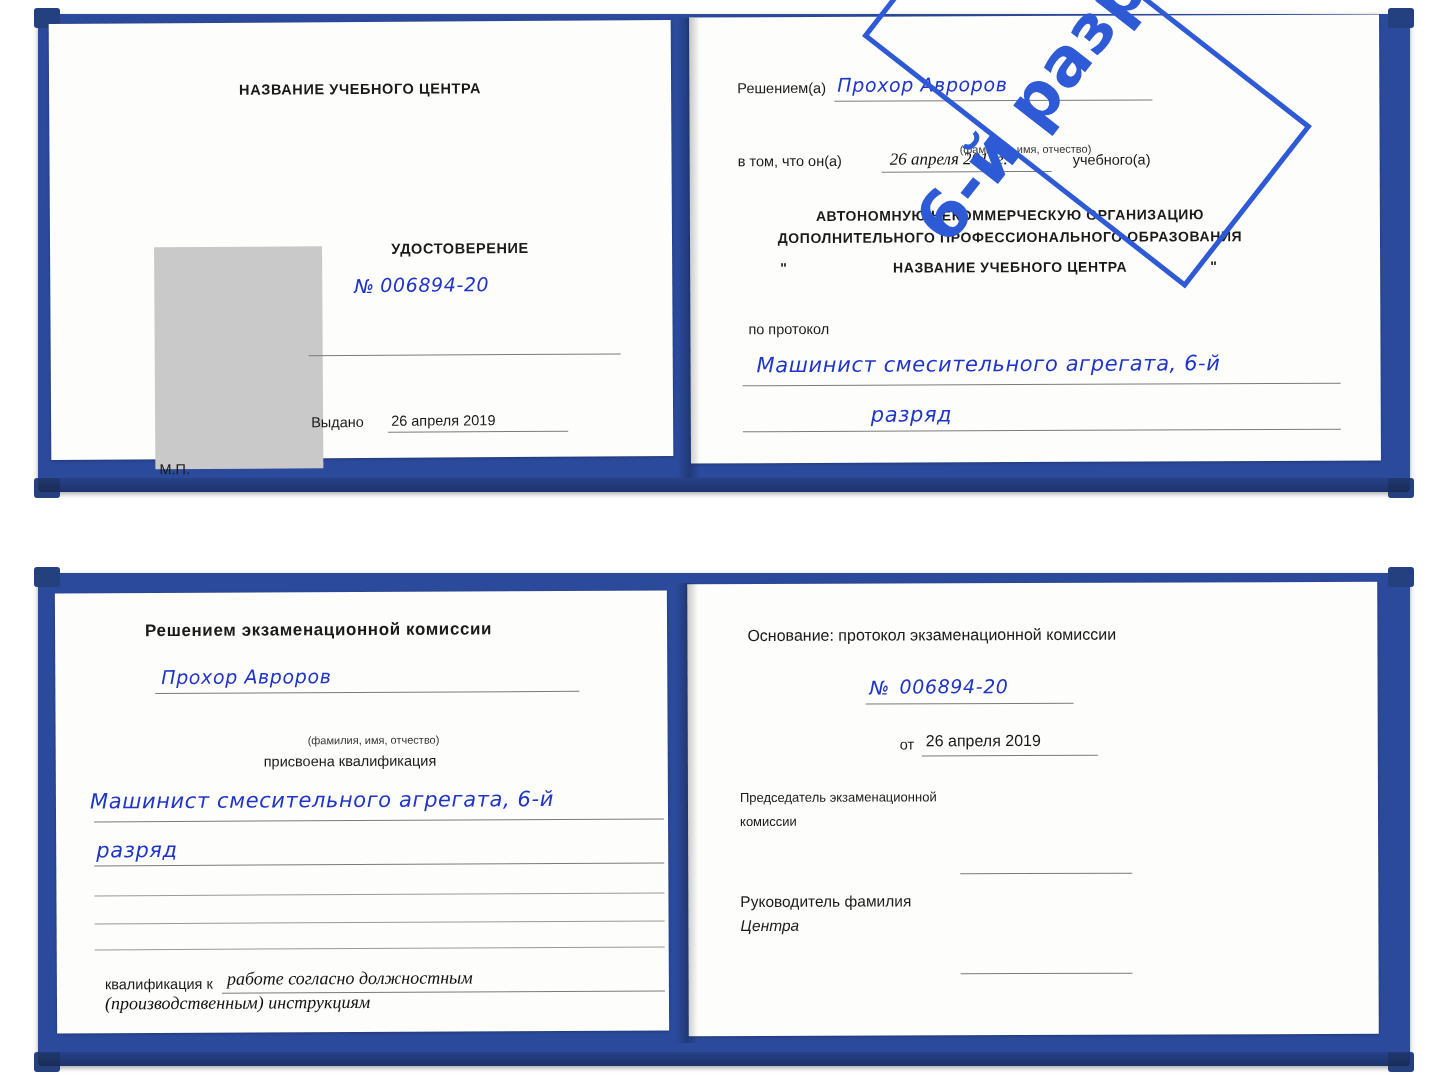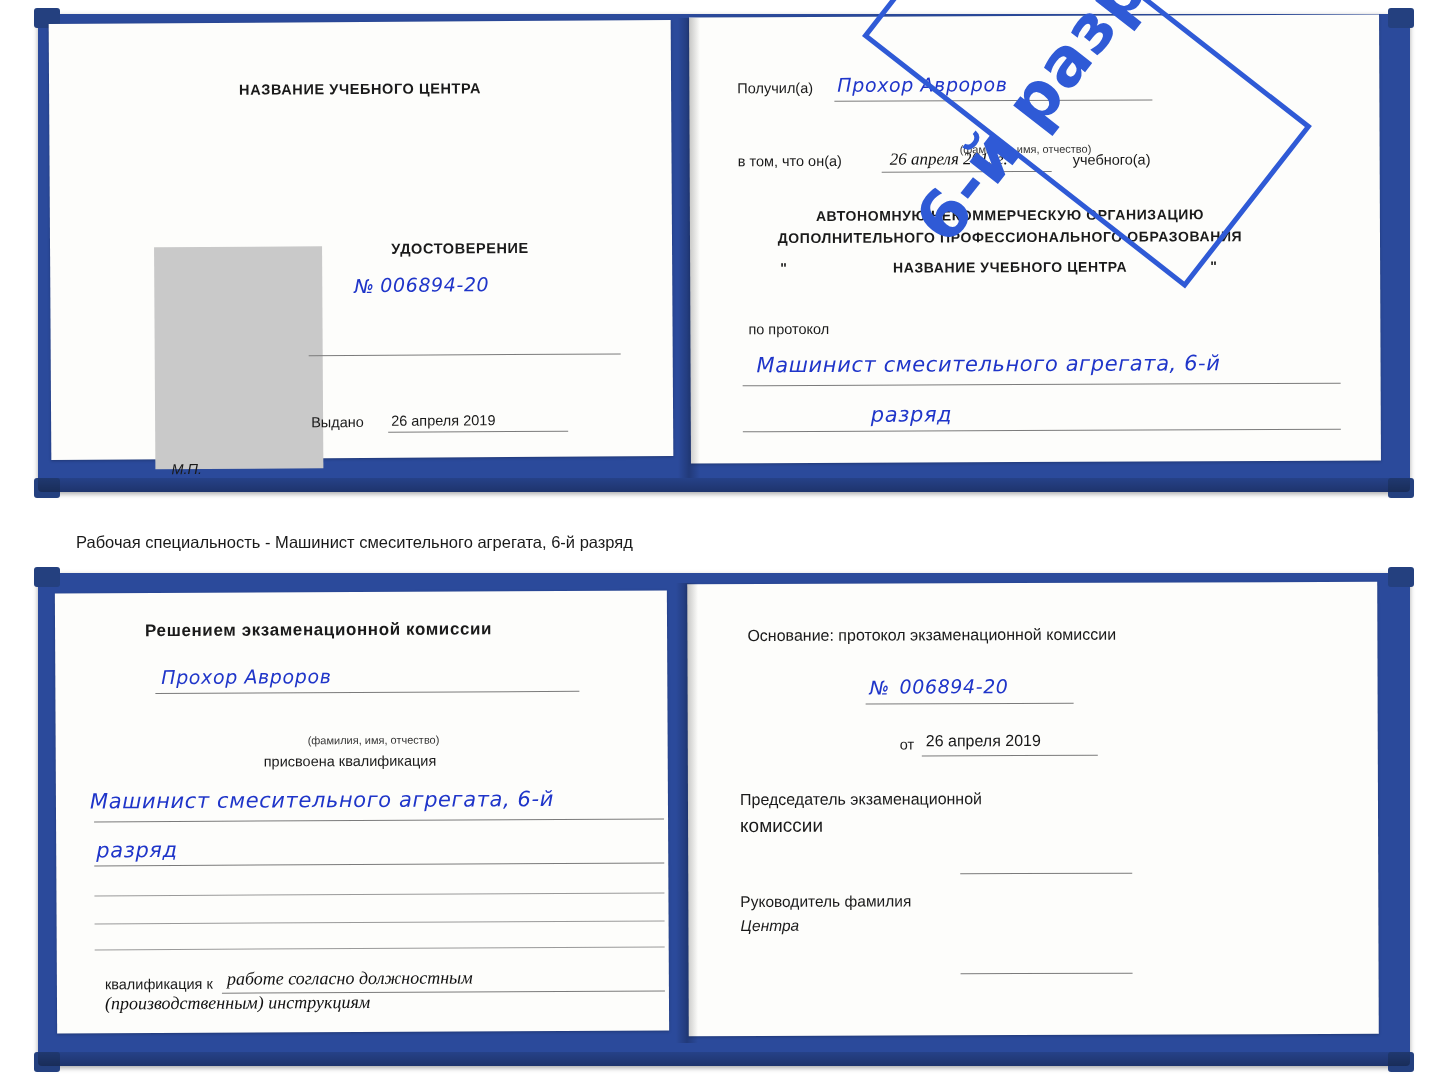--- a/index.html
+++ b/index.html
@@ -191,25 +191,25 @@
 
     <div class="hand" style="left:304px; top:253px;">№</div>
     <div class="hand" style="left:330px; top:252px;">006894-20</div>
 
     <div class="rule" style="left:258px; top:333px; width:312px;"></div>
 
     <div class="txt" style="left:260px; top:391px;">Выдано</div>
     <div class="txt" style="left:340px; top:390px;">26 апреля 2019</div>
     <div class="rule" style="left:337px; top:410px; width:180px;"></div>
 
-    <div class="txt" style="left:120px; top:437px;font-style:italic;">М.П.</div>
+    <div class="txt" style="left:108px; top:437px;">М.П.</div>
   </div>
 
   <div class="paper t-right">
-    <div class="txt" style="left:48px; top:62px;">Получил(а)</div>
+    <div class="txt" style="left:48px; top:62px;">Решением(а)</div>
     <div class="hand" style="left:148px; top:57px;">Прохор Авроров</div>
     <div class="rule" style="left:145px; top:84px; width:318px;"></div>
     <div class="txt small" style="left:270px; top:86px;">(фамилия, имя, отчество)</div>
 
     <div class="txt" style="left:48px; top:135px;">в том, что он(а)</div>
     <div class="inkline" style="left:200px; top:133px;">26 апреля 2019г.</div>
     <div class="rule" style="left:192px; top:155px; width:170px;"></div>
     <div class="txt" style="left:383px; top:135px;">учебного(а)</div>
 
     <div class="txt bold center" style="left:0; top:190px; width:640px; font-size:14px;">АВТОНОМНУЮ НЕКОММЕРЧЕСКУЮ ОРГАНИЗАЦИЮ</div>
@@ -227,21 +227,20 @@
     <div class="rule" style="left:52px; top:414px; width:598px;"></div>
   </div>
 
   <div class="spine top"></div>
 
   <div class="watermark">
     <div class="wm-border"></div>
     <div class="wm-text">6-й разряд</div>
   </div>
 
-  <div class="caption">Рабочая специальность - Машинист смесительного агрегата, 6-й разряд</div>
 
   <div class="book bottom">
     <div class="notch" style="left:-4px; top:-6px;"></div>
     <div class="notch" style="right:-4px; top:-6px;"></div>
     <div class="notch" style="left:-4px; bottom:-6px;"></div>
     <div class="notch" style="right:-4px; bottom:-6px;"></div>
   </div>
 
   <div class="edgedash" style="left:1337px; top:736px;"></div>
   <div class="edgedash" style="left:1337px; top:768px;"></div>
@@ -280,22 +279,22 @@
     <div class="txt" style="left:60px; top:42px; font-size:16px;">Основание: протокол экзаменационной комиссии</div>
 
     <div class="hand" style="left:182px; top:93px;">№</div>
     <div class="hand" style="left:212px; top:92px;">006894-20</div>
     <div class="rule" style="left:178px; top:120px; width:208px;"></div>
 
     <div class="txt" style="left:212px; top:152px;">от</div>
     <div class="txt" style="left:238px; top:148px; font-size:16px;">26 апреля 2019</div>
     <div class="rule" style="left:234px; top:172px; width:176px;"></div>
 
-    <div class="txt" style="left:52px; top:206px; font-size:16px;">Председатель экзаменационной</div>
-    <div class="txt" style="left:52px; top:230px; font-size:19px;">комиссии</div>
+    <div class="txt" style="left:52px; top:206px; font-size:13px;">Председатель экзаменационной</div>
+    <div class="txt" style="left:52px; top:230px; font-size:13px;">комиссии</div>
     <div class="rule" style="left:272px; top:290px; width:172px;"></div>
 
     <div class="txt" style="left:52px; top:308px; font-size:15.5px;">Руководитель фамилия</div>
     <div class="txt" style="left:52px; top:332px; font-size:15.5px;font-style:italic;">Центра</div>
     <div class="rule" style="left:272px; top:390px; width:172px;"></div>
   </div>
 
   <div class="spine bottom"></div>
 
 </div>

